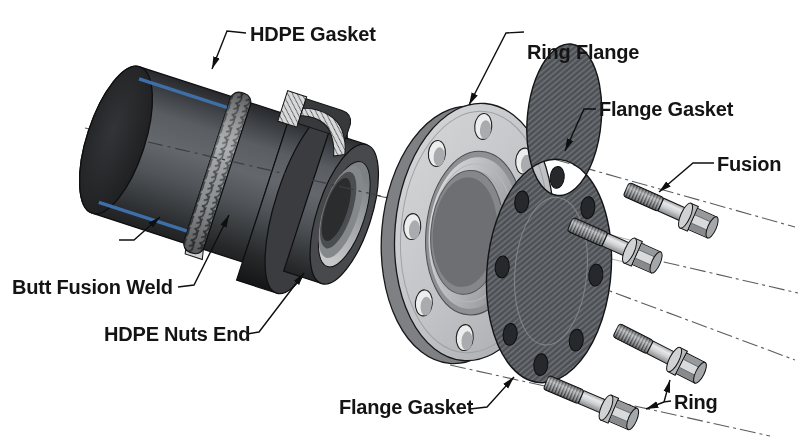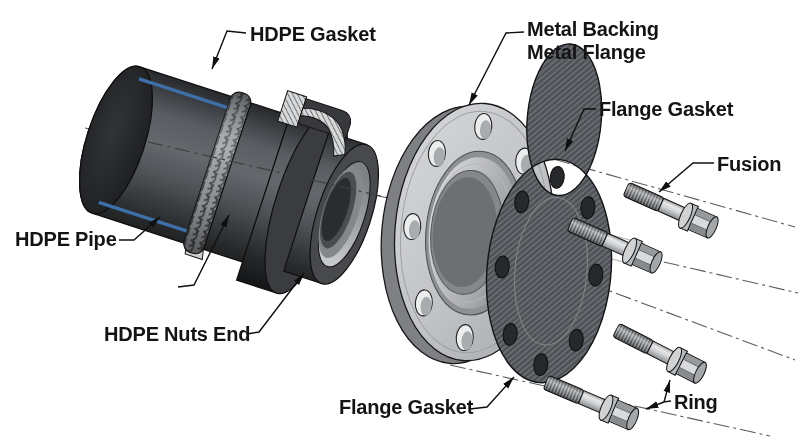--- a/index.html
+++ b/index.html
@@ -203,21 +203,20 @@
     <path d="M119,240 L134,240 L160,217" marker-end="url(#arr)"></path>
     <path d="M178,287 L194,285 L229,215" marker-end="url(#arr)"></path>
     <path d="M247,334 L259,332 L304,273" marker-end="url(#arr)"></path>
     <path d="M470,409 L487,407 L514,377" marker-end="url(#arr)"></path>
     <path d="M671,401 L664,402 L670,380" marker-end="url(#arr)"></path>
     <path d="M664,402 L646,409" marker-end="url(#arr)"></path>
   </g>
 </svg>
 
   <div class="lbl" style="left:250px;top:23px">HDPE Gasket</div>
-  <div class="lbl" style="left:527px;top:18px">Metal Backing</div>
-  <div class="lbl" style="left:527px;top:41px">Metal Flange</div>
+  <div class="lbl" style="left:527px;top:41px">Ring Flange</div>
   <div class="lbl" style="left:599px;top:98px">Flange Gasket</div>
   <div class="lbl" style="left:717px;top:153px">Fusion</div>
-  <div class="lbl" style="left:15px;top:228px">HDPE Pipe</div>
+  <div class="lbl" style="left:12px;top:276px">Butt Fusion Weld</div>
   <div class="lbl" style="left:104px;top:323px">HDPE Nuts End</div>
   <div class="lbl" style="left:339px;top:396px">Flange Gasket</div>
   <div class="lbl" style="left:674px;top:391px">Ring</div>
 </div>
 
 </body></html>

